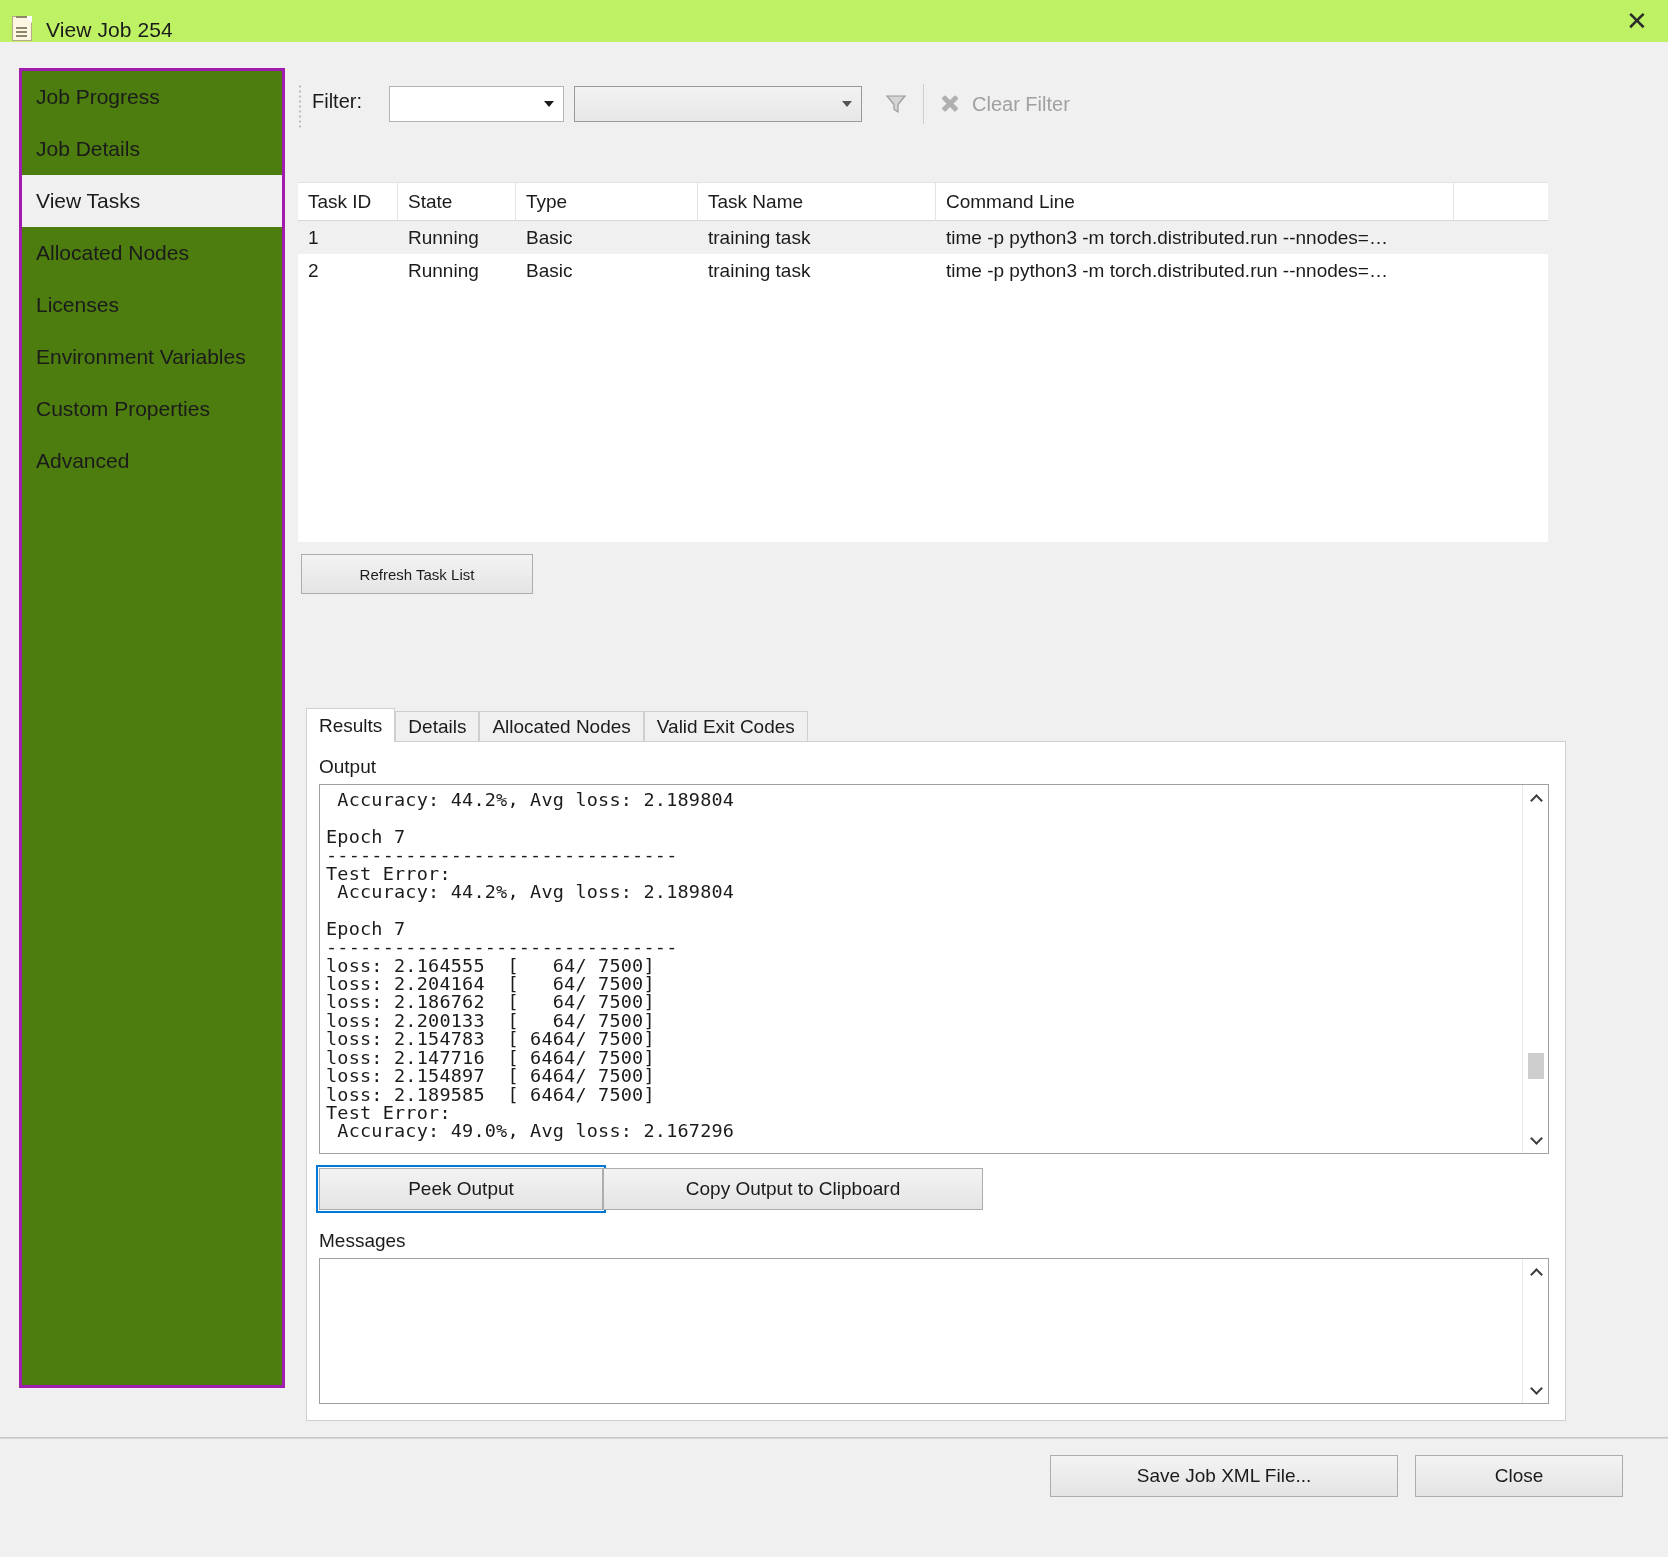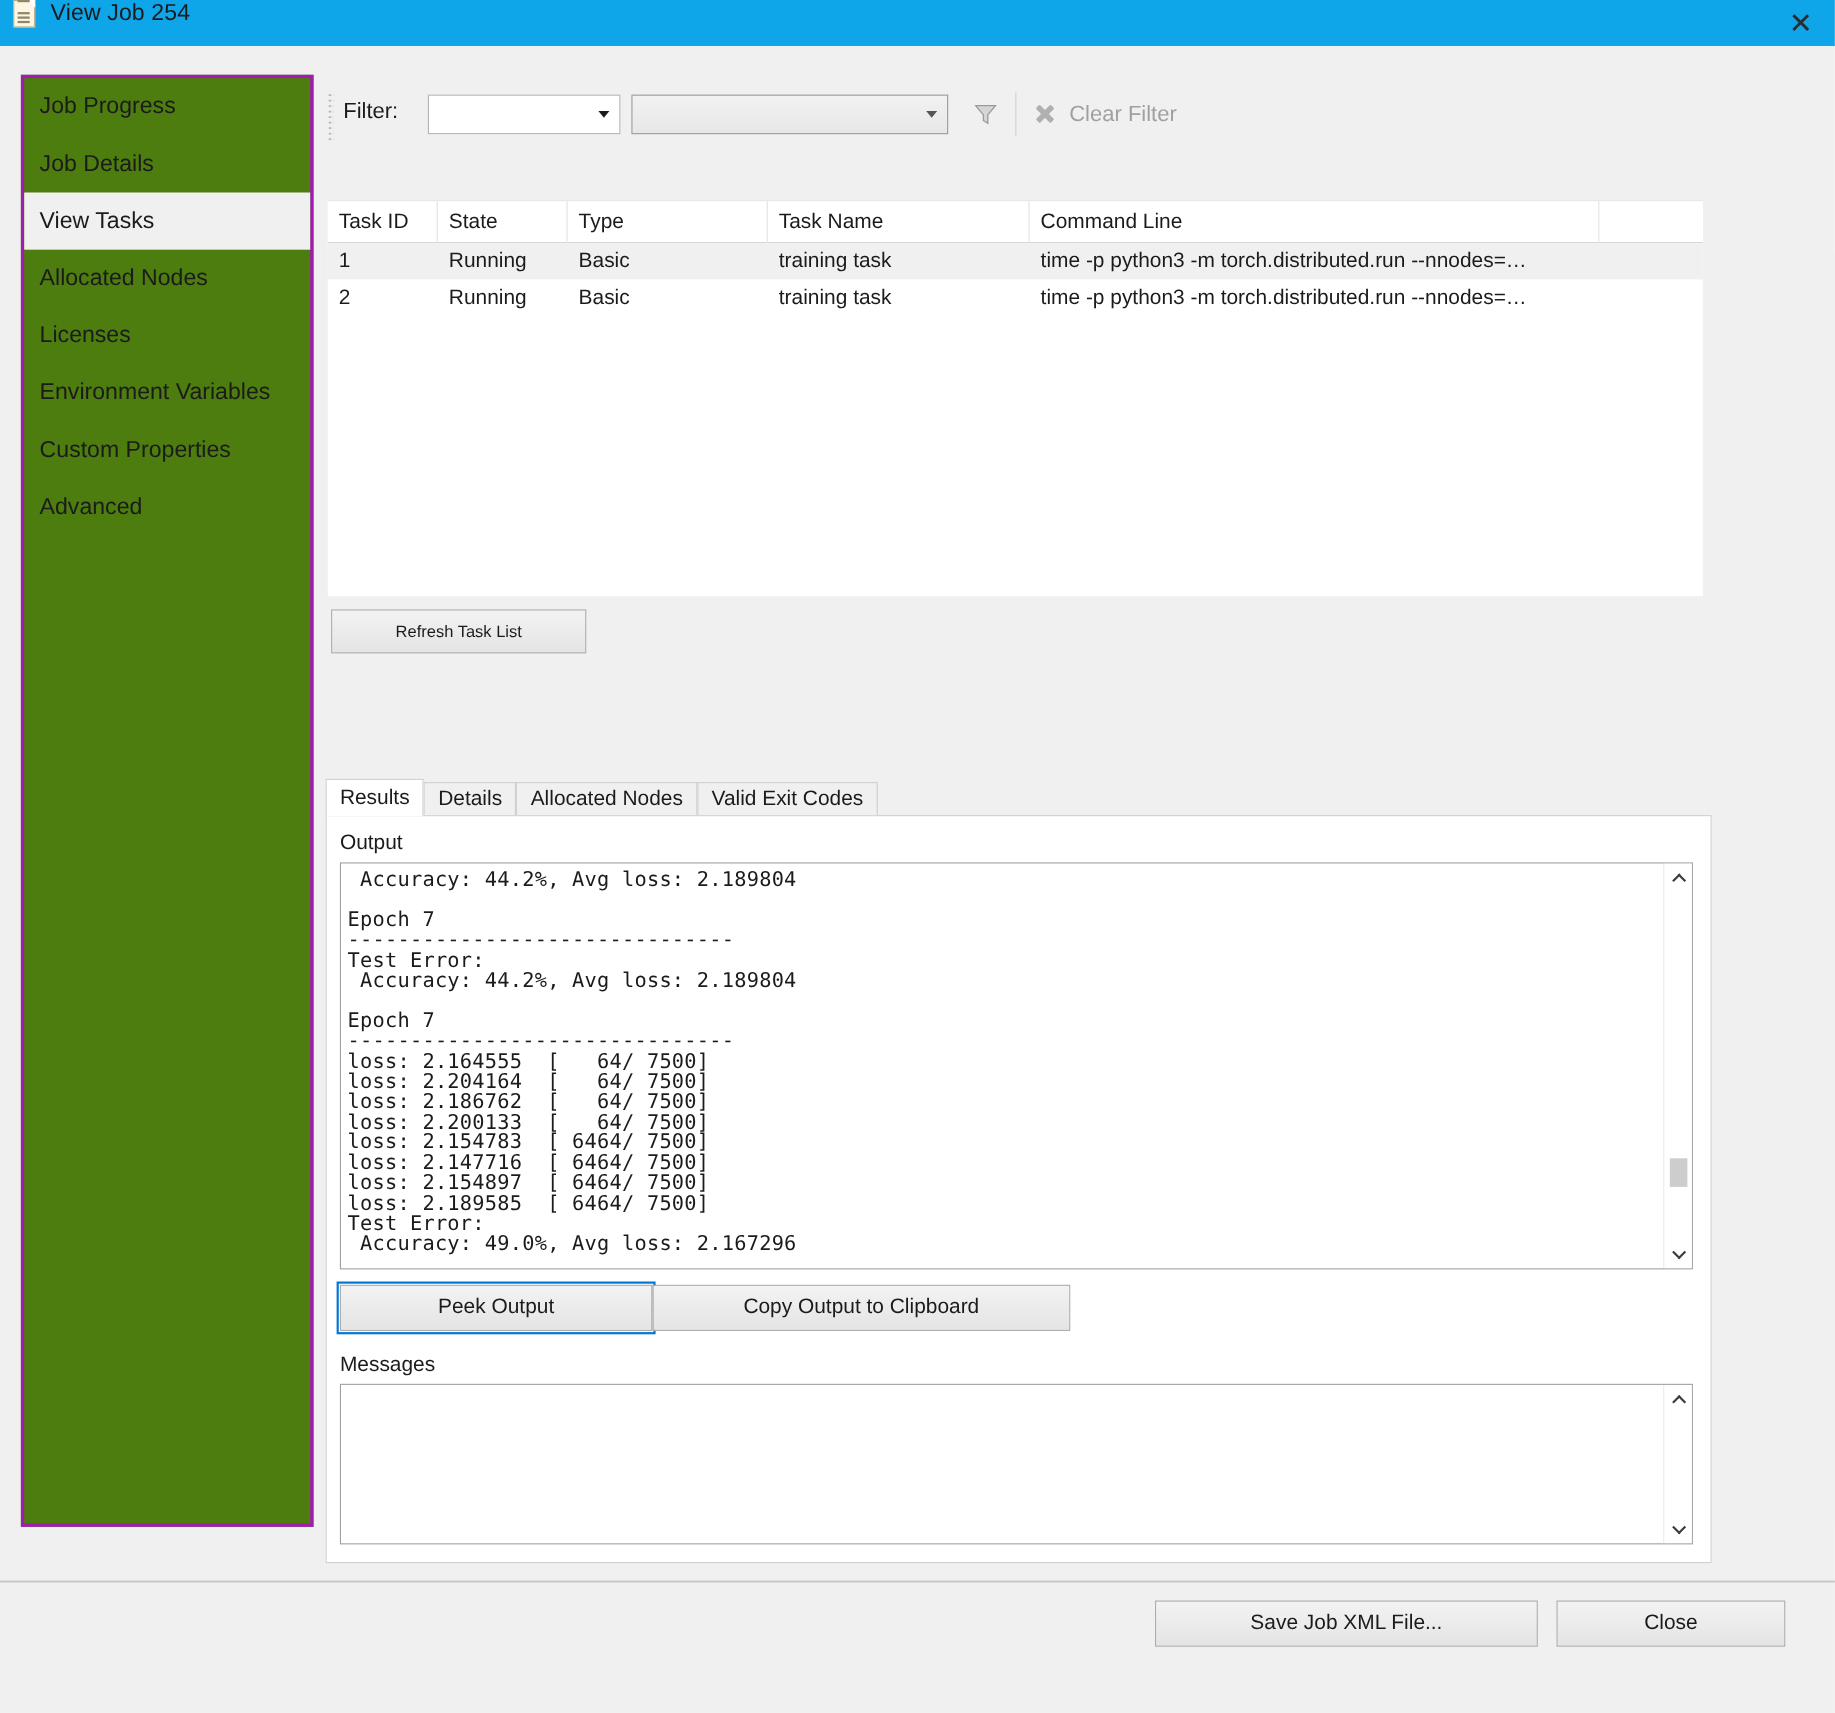--- a/index.html
+++ b/index.html
@@ -7,22 +7,22 @@
     margin: 0; padding: 0;
     width: 1668px; height: 1557px;
     background: #ffffff;
     font-family: "Liberation Sans", sans-serif;
     overflow: hidden;
   }
 
   
   .titlebar {
     position: absolute; left: 0; top: 0; width: 1668px; height: 42px;
-    background: #0ea5e9;
-    display: flex; align-items: flex-start;
+    background: #bef264;
+    display: flex; align-items: flex-end;
   }
   .title-icon {
     width: 22px; height: 26px; margin-left: 12px; margin-right: 12px;
     position: relative; flex: none;
   }
   .title-icon .page {
     position: absolute; left: 0; top: 0; width: 20px; height: 25px;
     background: #fdf6e3; border: 1px solid #b7aa85;
   }
   .title-icon .page:after{
@@ -143,21 +143,21 @@
   .grid-head .c-cmd { border-right: 1px solid #e3e3e3; }
 
   .refresh-btn {
     position: absolute; left: 301px; top: 512px; width: 232px; height: 40px;
     background: linear-gradient(#f3f3f3,#e4e4e4);
     border: 1px solid #adadad; font-size: 15px; color: #1b1b1b;
     cursor: pointer; font-family: "Liberation Sans", sans-serif;
   }
 
   
-  .tabs-wrap { position: absolute; left: 296px; top: 665px; width: 1260px; }
+  .tabs-wrap { position: absolute; left: 306px; top: 665px; width: 1260px; }
   .tabs { display: flex; align-items: flex-end; height: 34px; position: relative; z-index: 2;}
   .tab {
     height: 30px; padding: 0 12px; font-size: 19px; color: #1b1b1b;
     display: flex; align-items: center; cursor: pointer;
     background: #f0f0f0; border: 1px solid #cfcfcf; border-bottom: none;
     margin-right: 0px;
   }
   .tab.active {
     background: #ffffff; height: 34px; border-color: #cfcfcf;
     position: relative; top: 1px; z-index: 3;

